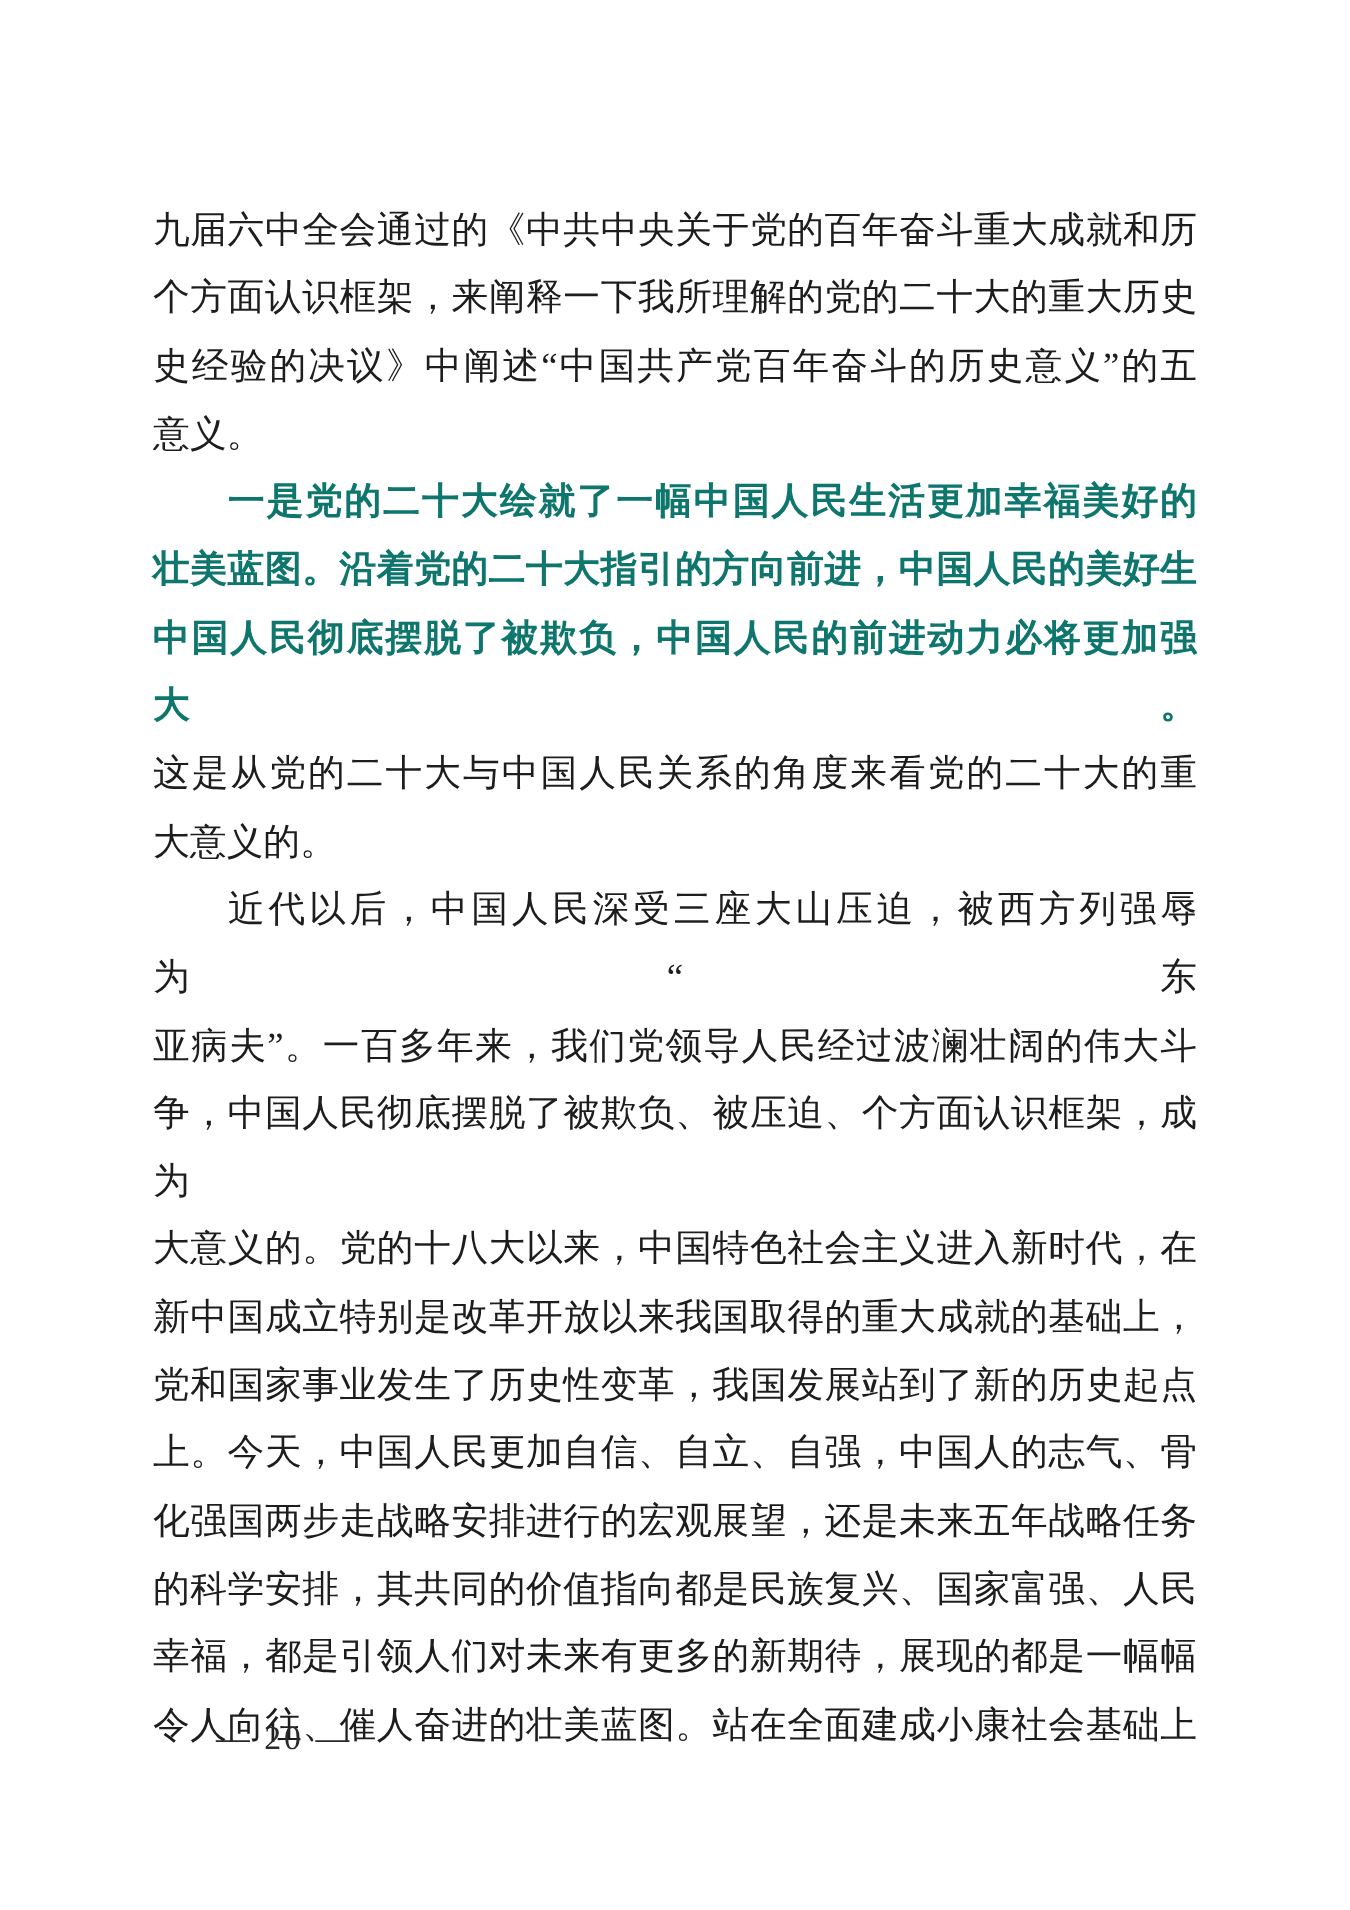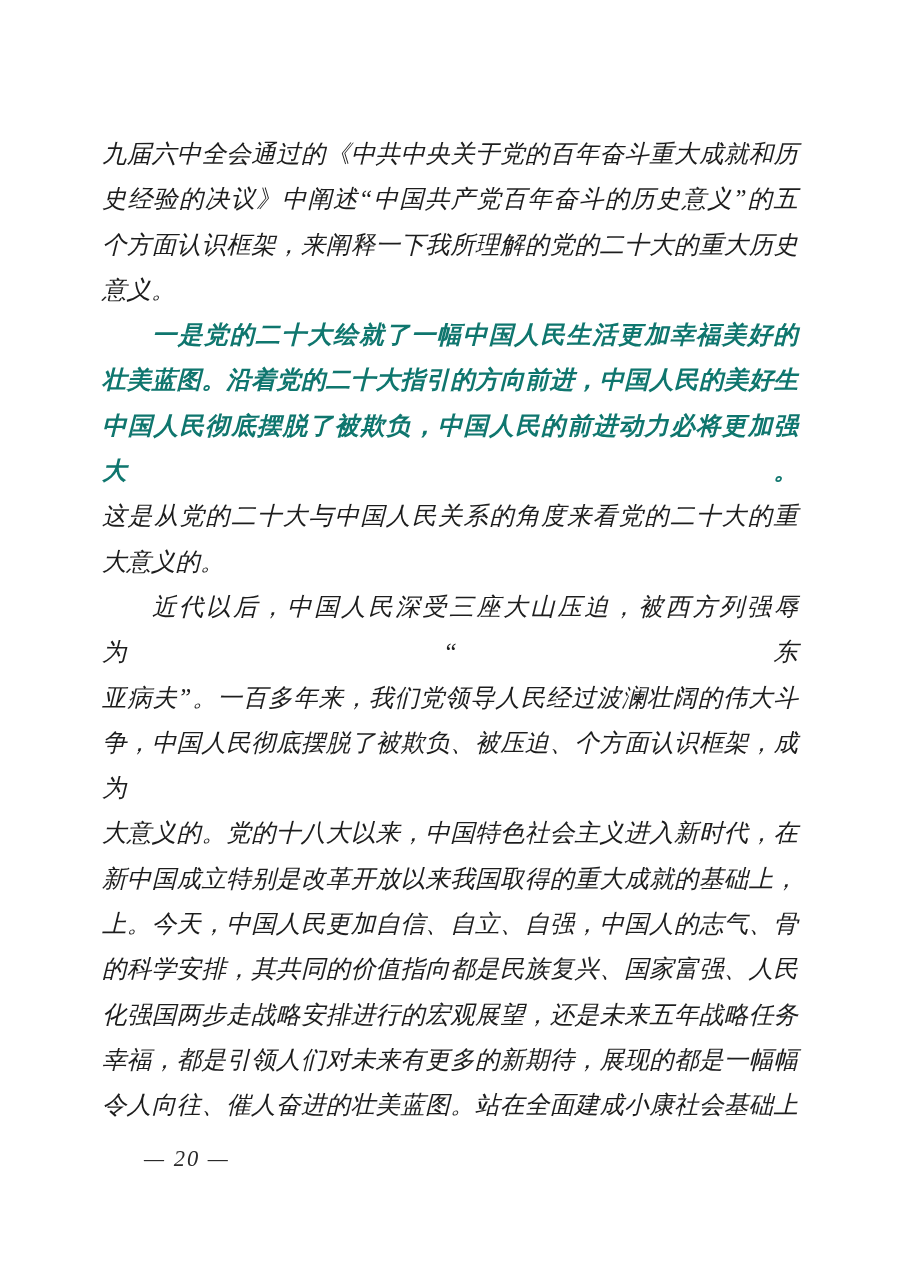--- a/index.html
+++ b/index.html
@@ -7,21 +7,20 @@
     padding: 0;
     background: #ffffff;
   }
   .page {
     position: relative;
     width: 900px;
     height: 1273px;
     background: #ffffff;
     overflow: hidden;
     font-family: "Liberation Serif", serif;
-    font-style: italic;
   }
   .text-block {
     position: absolute;
     left: 102px;
     top: 131px;
     width: 696px;
   }
   .para {
     margin: 0;
     padding: 0;
@@ -55,38 +54,39 @@
     font-family: "Liberation Serif", serif;
   }
 </style>
 </head>
 <body>
 
 <div class="page">
   <div class="text-block">
       <div class="para">
         <div class="line full">九届六中全会通过的《中共中央关于党的百年奋斗重大成就和历</div>
+        <div class="line full">个方面认识框架，来阐释一下我所理解的党的二十大的重大历史</div>
         <div class="line full">史经验的决议》中阐述“中国共产党百年奋斗的历史意义”的五</div>
-        <div class="line full">个方面认识框架，来阐释一下我所理解的党的二十大的重大历史</div>
         <div class="line">意义。</div>
       </div>
       <div class="para">
         <div class="line bold indent full">一是党的二十大绘就了一幅中国人民生活更加幸福美好的</div>
         <div class="line bold full">壮美蓝图。沿着党的二十大指引的方向前进，中国人民的美好生</div>
         <div class="line bold full">中国人民彻底摆脱了被欺负，中国人民的前进动力必将更加强大。</div>
         <div class="line full">这是从党的二十大与中国人民关系的角度来看党的二十大的重</div>
         <div class="line">大意义的。</div>
       </div>
       <div class="para">
         <div class="line indent full">近代以后，中国人民深受三座大山压迫，被西方列强辱为“东</div>
         <div class="line full">亚病夫”。一百多年来，我们党领导人民经过波澜壮阔的伟大斗</div>
         <div class="line full">争，中国人民彻底摆脱了被欺负、被压迫、个方面认识框架，成为</div>
         <div class="line full">大意义的。党的十八大以来，中国特色社会主义进入新时代，在</div>
         <div class="line full">新中国成立特别是改革开放以来我国取得的重大成就的基础上，</div>
+        <div class="line full">党和国家事业发生了历史性变革，我国发展站到了新的历史起点</div>
         <div class="line full">上。今天，中国人民更加自信、自立、自强，中国人的志气、骨</div>
+        <div class="line full">化强国两步走战略安排进行的宏观展望，还是未来五年战略任务</div>
         <div class="line full">的科学安排，其共同的价值指向都是民族复兴、国家富强、人民</div>
-        <div class="line full">化强国两步走战略安排进行的宏观展望，还是未来五年战略任务</div>
         <div class="line full">幸福，都是引领人们对未来有更多的新期待，展现的都是一幅幅</div>
         <div class="line full">令人向往、催人奋进的壮美蓝图。站在全面建成小康社会基础上</div>
       </div>
     </div>
   <div class="page-number">— 20 —</div>
 </div>
 
 </body></html>

